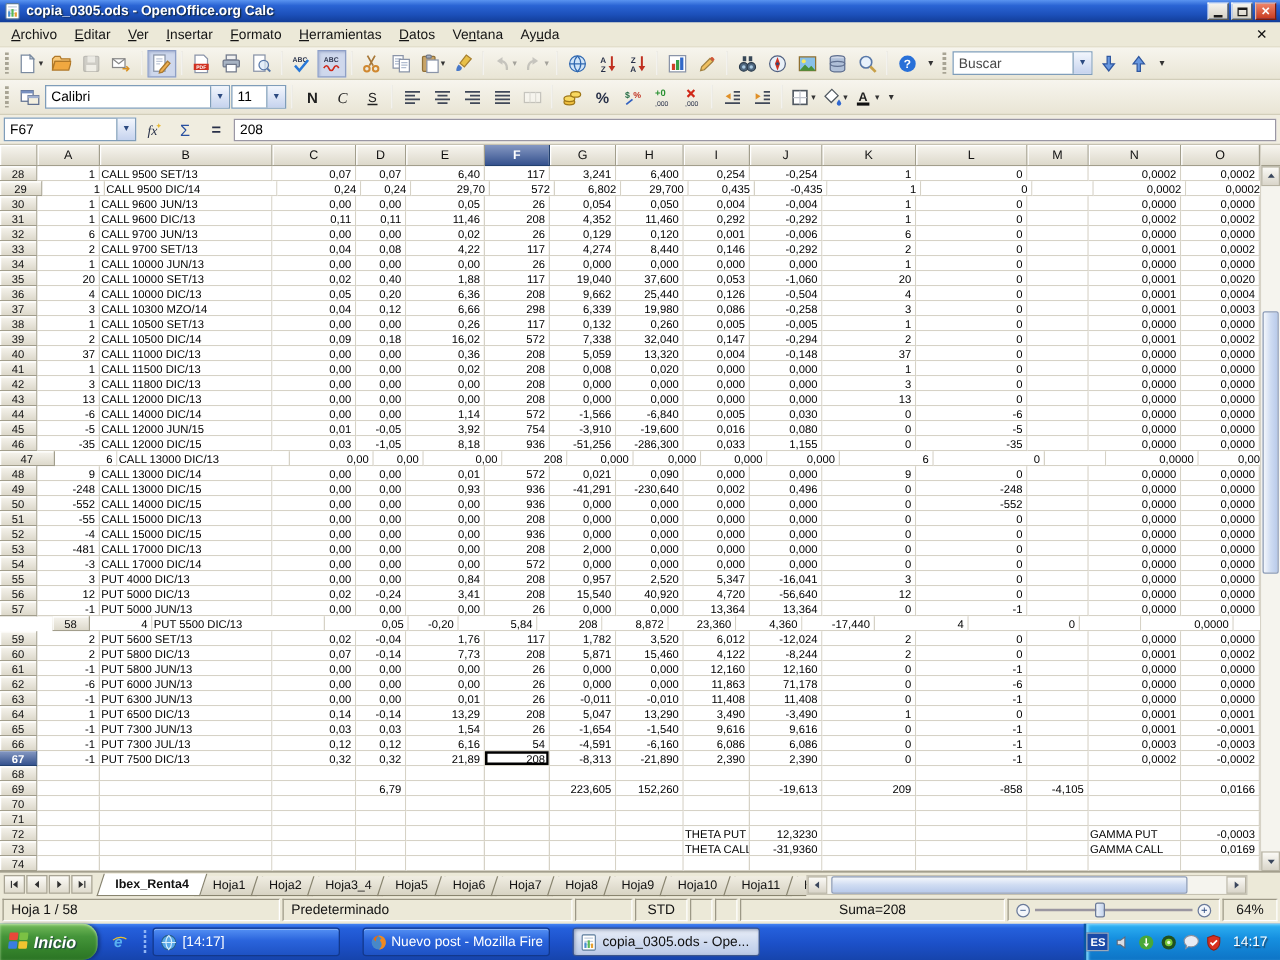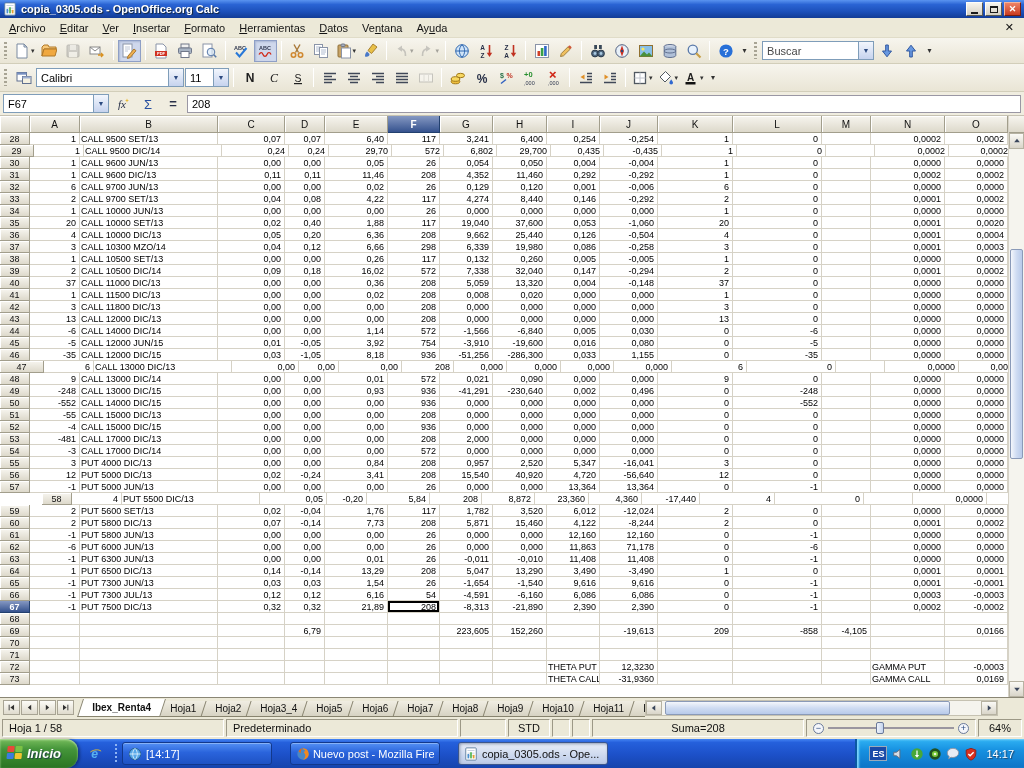--- a/index.html
+++ b/index.html
@@ -132,21 +132,21 @@
   .ql .ic svg{width:15px;height:15px;display:block;}
   .qldiv{width:2px;height:20px;margin:0 2px;background:repeating-linear-gradient(180deg,#8fb4f4 0 2px,transparent 2px 4px);}
   .task{height:23px;width:150px;flex:0 0 150px;display:flex;align-items:center;gap:4px;padding:0 5px;
     border:1px solid #12388c;border-radius:3px;color:#fff;font-size:11px;
     background:linear-gradient(180deg,#5490f4 0%,#2a64dc 45%,#1e52c4 100%);
     box-shadow:inset 0 1px 0 #86b2f8;overflow:hidden;}
   .task span{white-space:nowrap;overflow:hidden;}
   .task .ic svg{width:14px;height:14px;display:block;flex:0 0 14px;}
   .task.active{background:linear-gradient(180deg,#e9eef8 0%,#ccd8ee 60%,#bccbe8 100%);
     color:#101010;box-shadow:inset 1px 1px 3px #8b98b4;border-color:#3c568c;}
-  .tray{height:29px;margin-left:auto;display:flex;align-items:center;gap:5px;padding:0 10px 0 12px;
+  .tray{height:29px;margin-left:auto;display:flex;align-items:center;gap:5px;padding:0 10px 0 0;
     background:linear-gradient(180deg,#30b2f4 0%,#1690e0 40%,#0e74c6 100%);
     border-left:2px solid #0a58a4;box-shadow:inset 2px 1px 2px #7cd4fc;color:#fff;}
   .lang{width:18px;height:15px;background:#1a4aa8;border:1px solid #9ab;color:#fff;font-size:9px;font-weight:bold;
     display:flex;align-items:center;justify-content:center;}
   .tray .ti svg{width:14px;height:14px;display:block;}
   .clock{font-size:11px;margin-left:3px;text-shadow:1px 1px 1px #246;}
 </style>
 </head>
 <body>
 
@@ -1507,20 +1507,38 @@
             <span class="c num" style="width: 52px;"></span>
             <span class="c num" style="width: 53px;"></span>
             <span class="c num" style="width: 54px;"></span>
             <span class="c txt" style="width: 53px;">THETA CALL</span>
             <span class="c num" style="width: 58px;">-31,9360</span>
             <span class="c num" style="width: 75px;"></span>
             <span class="c num" style="width: 89px;"></span>
             <span class="c num" style="width: 49px;"></span>
             <span class="c txt" style="width: 74px;">GAMMA CALL</span>
             <span class="c num" style="width: 63px;">0,0169</span>
+          </div>
+          <div class="grow">
+            <span class="hc" style="width: 30px;">74</span>
+            <span class="c num" style="width: 50px;"></span>
+            <span class="c num" style="width: 138px;"></span>
+            <span class="c num" style="width: 67px;"></span>
+            <span class="c num" style="width: 40px;"></span>
+            <span class="c num" style="width: 63px;"></span>
+            <span class="c num" style="width: 52px;"></span>
+            <span class="c num" style="width: 53px;"></span>
+            <span class="c num" style="width: 54px;"></span>
+            <span class="c num" style="width: 53px;"></span>
+            <span class="c num" style="width: 58px;"></span>
+            <span class="c num" style="width: 75px;"></span>
+            <span class="c num" style="width: 89px;"></span>
+            <span class="c num" style="width: 49px;"></span>
+            <span class="c num" style="width: 74px;"></span>
+            <span class="c num" style="width: 63px;"></span>
           </div>
         </div>
     </div>
     <div class="vscroll">
       <div class="vsp"></div>
       <button class="sbtn">
           <span class="ic">
             <svg width="16" height="16" viewBox="0 0 16 16" xmlns="http://www.w3.org/2000/svg">
               <path d="M8 4.5l4.5 5.5h-9z" fill="#3a465c"></path>
             </svg>

